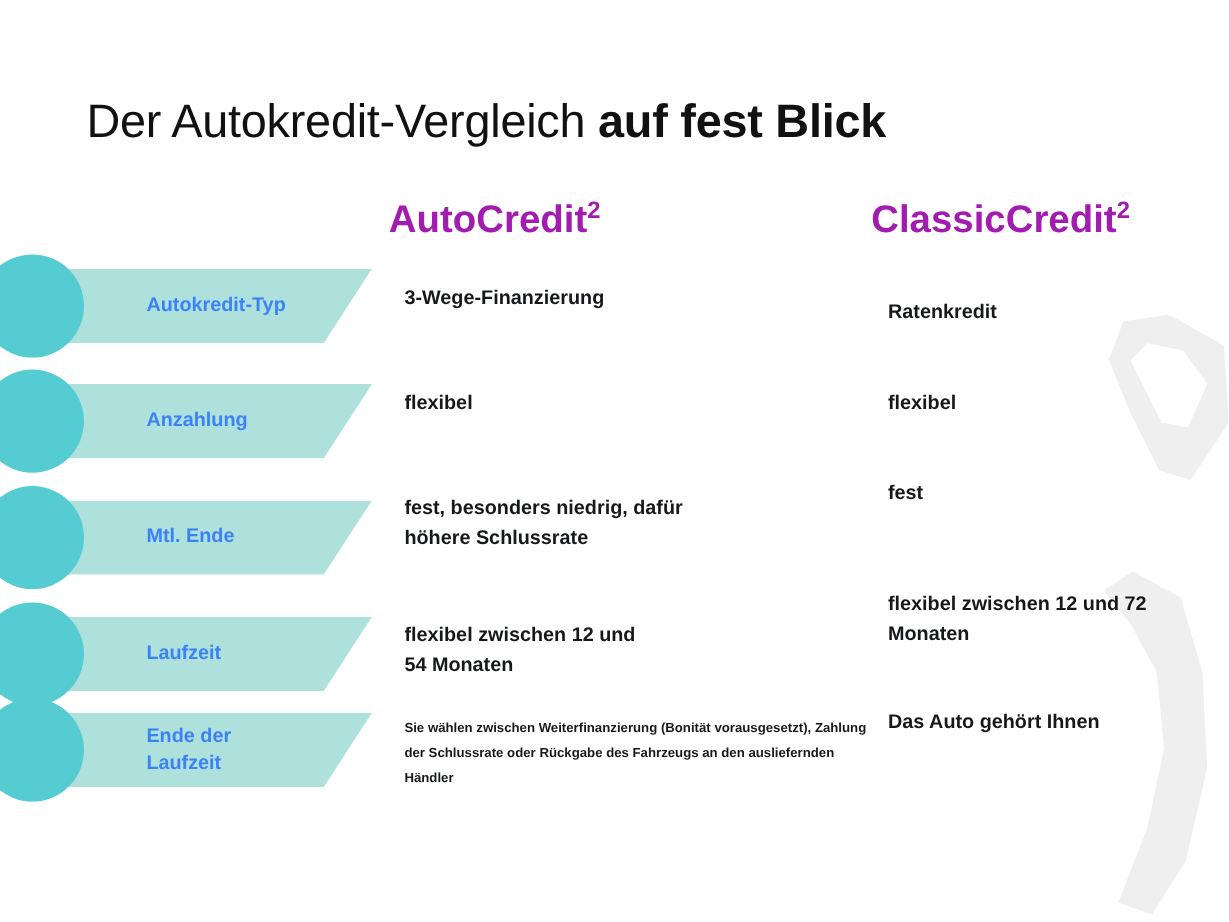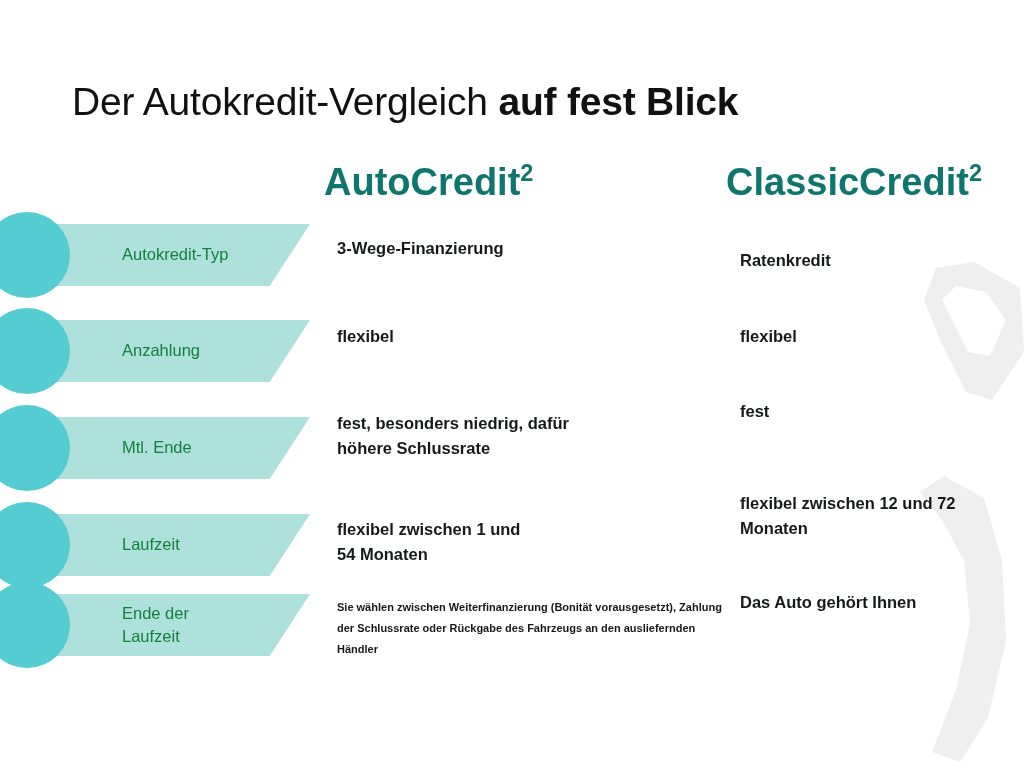--- a/index.html
+++ b/index.html
@@ -40,25 +40,25 @@
     color: #111111;
     z-index: 3;
   }
   .title .t-light { font-weight: 400; text-align: right; }
   .title .t-bold  { font-weight: 700; }
 
   
   .col-head {
     position: absolute;
     top: 165px;
-    font-size: 38px;
+    font-size: 32px;
     font-weight: 700;
     line-height: 34px;
     white-space: nowrap;
-    color: #0f766e;
+    color: #a21caf;
     z-index: 3;
   }
   .col-head.auto    { left: 324px; }
   .col-head.classic { left: 726px; }
   .col-head sup {
     font-size: 0.62em;
     vertical-align: super;
     line-height: 0;
   }
 
@@ -79,23 +79,23 @@
     width: 86px;
     height: 86px;
     border-radius: 50%;
     background: #54ccd2;
   }
   .row-label {
     position: absolute;
     left: 122px;
     width: 180px;
     font-size: 16.5px;
-    font-weight: 400;
+    font-weight: 700;
     line-height: 23px;
-    color: #15803d;
+    color: #3b82f6;
   }
 
   
   .cell {
     position: absolute;
     font-weight: 700;
     color: #16181a;
     z-index: 3;
   }
   .col-auto .cell    { left: 337px; font-size: 16.5px; line-height: 25px; width: 400px; }
@@ -144,21 +144,21 @@
   <div class="row-banner" style="top:594px;height:62px;"></div>
   <div class="row-circle" style="top:582px;"></div>
   <div class="row-label" style="top:602px;width:120px;">Ende der Laufzeit</div>
 
 </div>
 
 <div class="col-auto">
   <div class="cell" style="top:236px;">3-Wege-Finanzierung</div>
   <div class="cell" style="top:324px;">flexibel</div>
   <div class="cell" style="top:411px;width:270px;">fest, besonders niedrig, dafür höhere Schlussrate</div>
-  <div class="cell" style="top:517px;width:200px;">flexibel zwischen 1 und 54 Monaten</div>
+  <div class="cell" style="top:517px;width:200px;">flexibel zwischen 12 und 54 Monaten</div>
   <div class="cell small" style="top:597px;width:385px;">Sie wählen zwischen Weiterfinanzierung (Bonität vorausgesetzt), Zahlung der Schlussrate oder Rückgabe des Fahrzeugs an den ausliefernden Händler</div>
 </div>
 
 <div class="col-classic">
   <div class="cell" style="top:248px;">Ratenkredit</div>
   <div class="cell" style="top:324px;">flexibel</div>
   <div class="cell" style="top:399px;">fest</div>
   <div class="cell" style="top:491px;width:250px;">flexibel zwischen 12 und 72 Monaten</div>
   <div class="cell" style="top:590px;width:260px;">Das Auto gehört Ihnen</div>
 </div>

